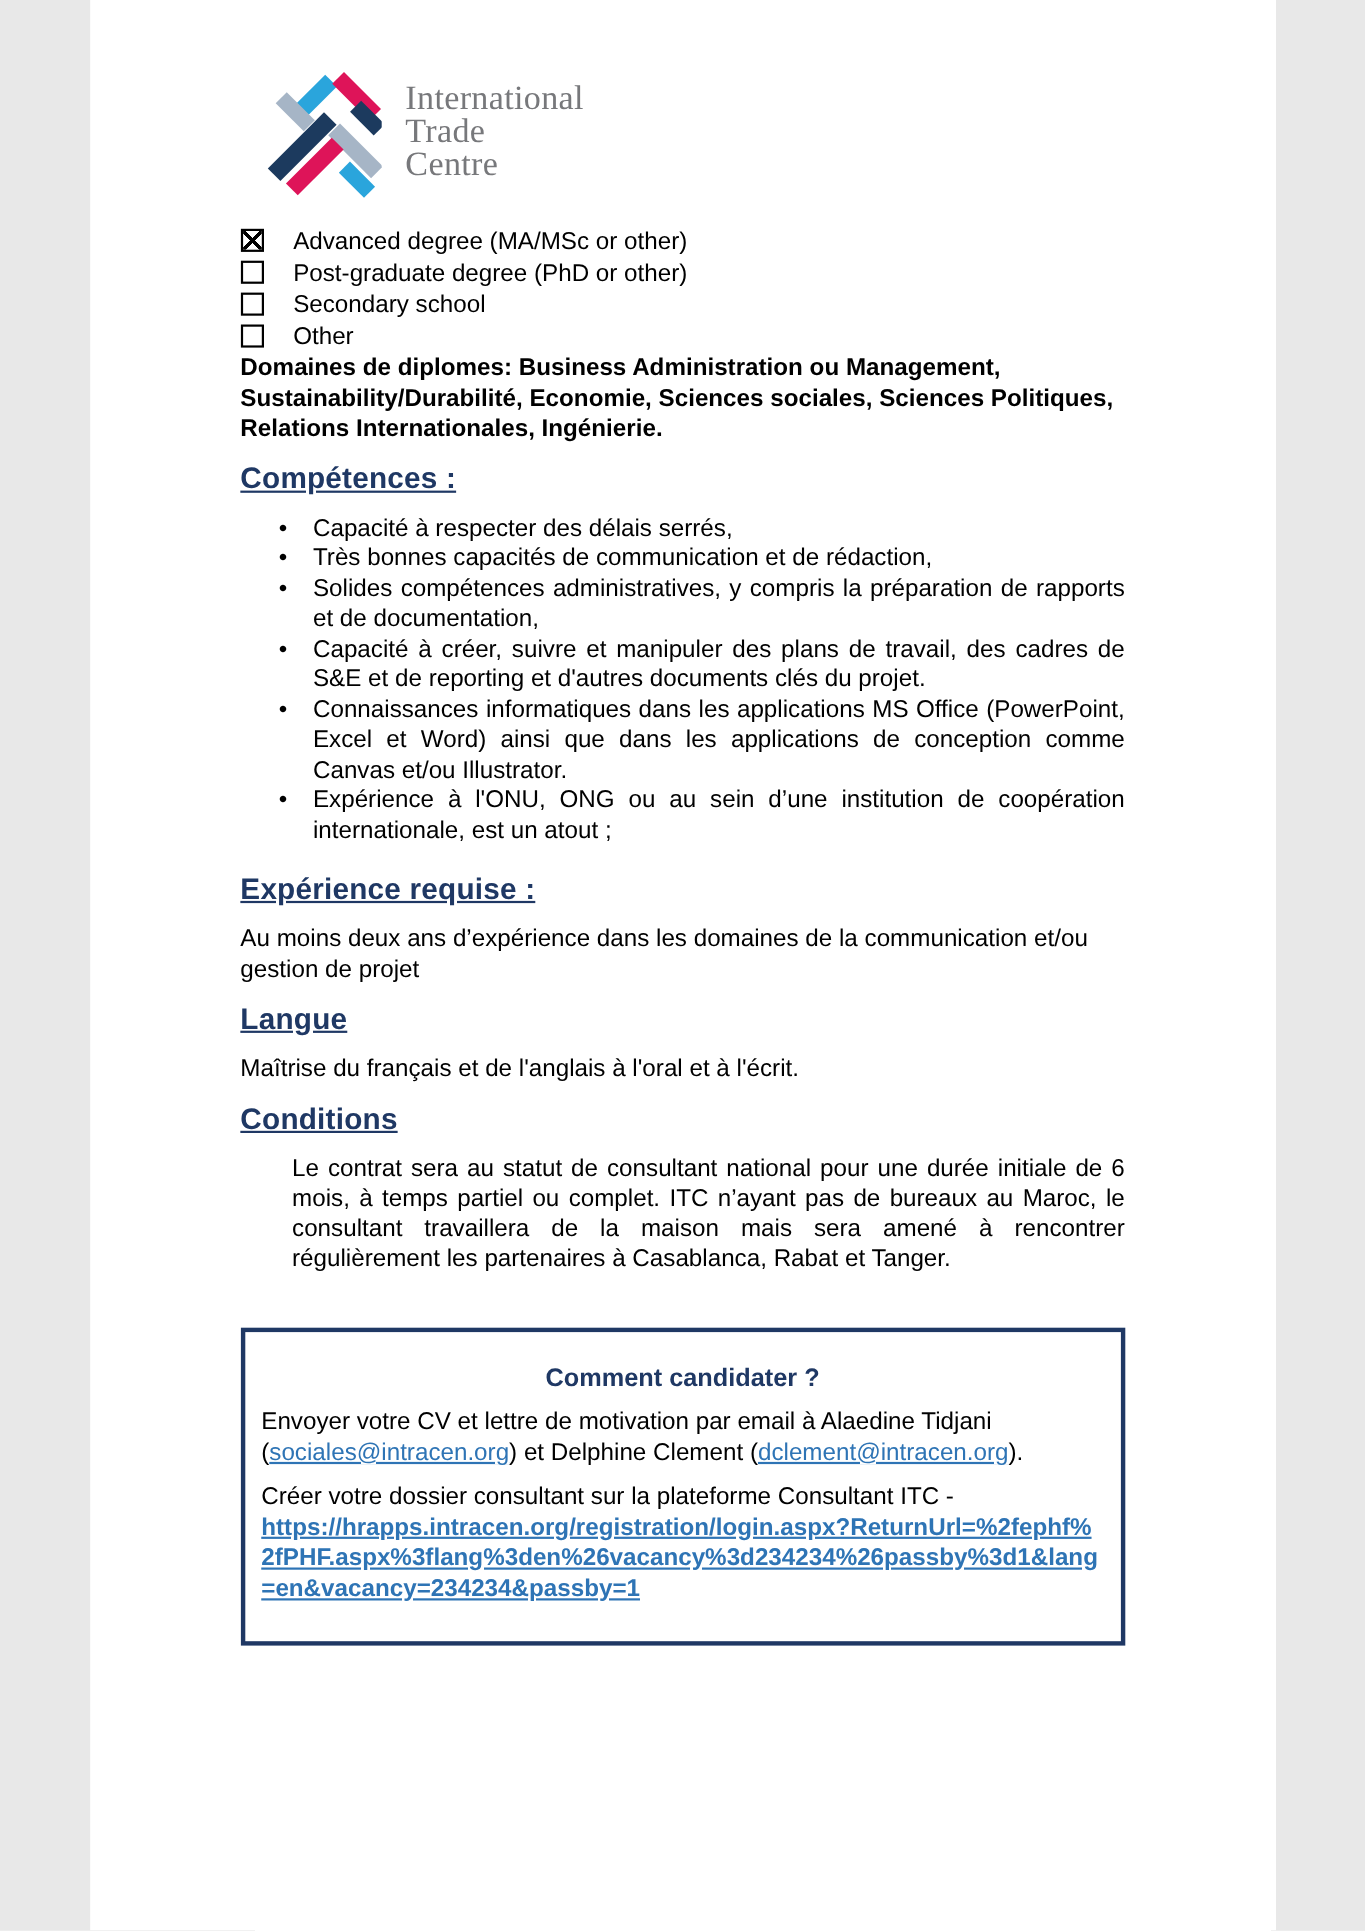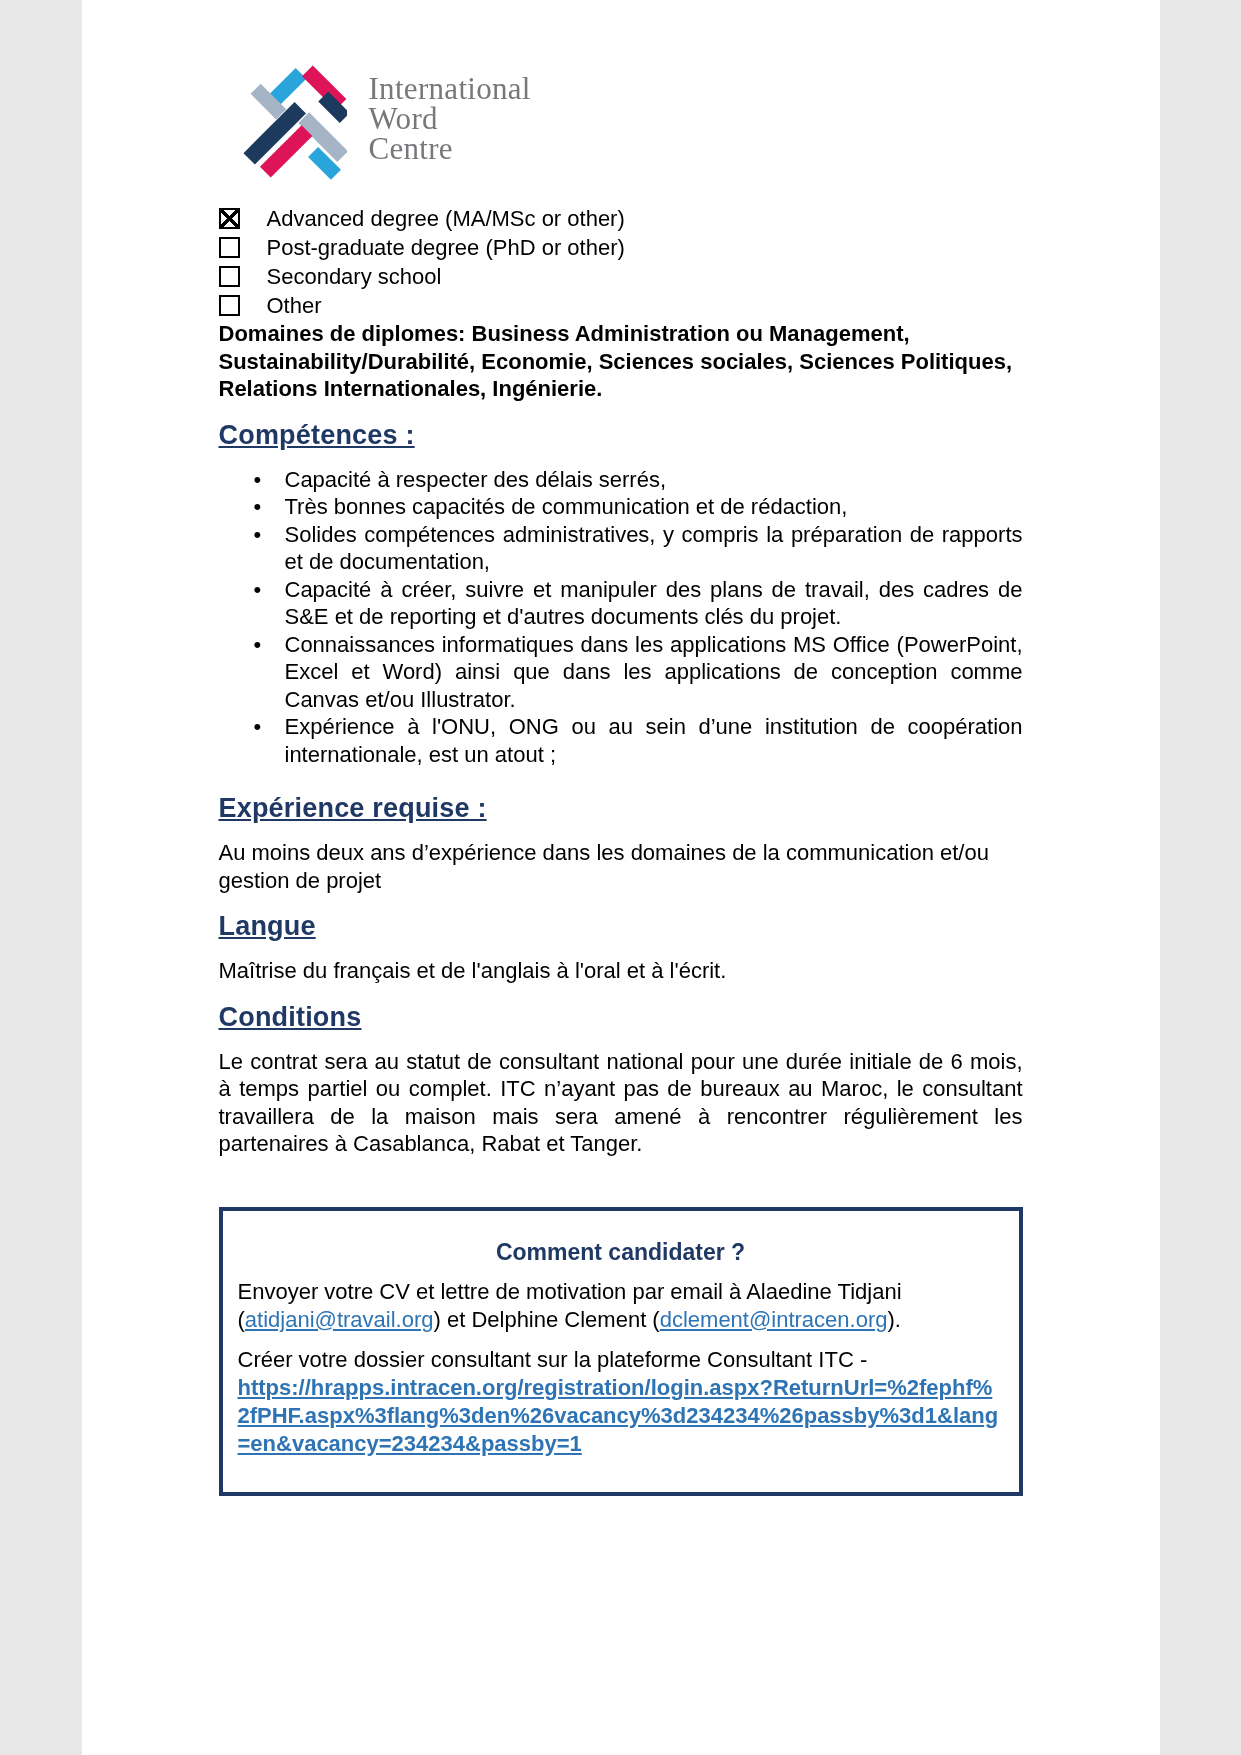--- a/index.html
+++ b/index.html
@@ -35,21 +35,21 @@
     background:#fff;
   }
   .cb.checked {
     background-image:
       linear-gradient(to top right, transparent calc(50% - 1.5px), #000 calc(50% - 1.5px), #000 calc(50% + 1.5px), transparent calc(50% + 1.5px)),
       linear-gradient(to bottom right, transparent calc(50% - 1.5px), #000 calc(50% - 1.5px), #000 calc(50% + 1.5px), transparent calc(50% + 1.5px));
   }
 
   p { margin:14px 0; line-height:27.5px; }
   .domains { margin:0;font-weight:bold; }
-  .justify { text-align:justify; }
+  .justify { text-align:justify;margin-left:47px; }
 
   
   h2 {
     color:var(--heading-navy,#1f3864);
     font-size:27px; font-weight:bold;
     text-decoration:underline;
     line-height:28px;
     margin:18px 0 17px 0;
     letter-spacing:0.2px;
   }
@@ -91,21 +91,21 @@
         <rect x="20" y="36" width="38" height="15" transform="rotate(45 39 44)" fill="#A6B5C6"></rect>
         <rect x="92" y="42" width="32" height="15" transform="rotate(45 108 50)" fill="#1C3A5E"></rect>
         <rect x="8" y="68.5" width="76" height="17" transform="rotate(-45 46 77)" fill="#1C3A5E"></rect>
         <rect x="68" y="73" width="58" height="16" transform="rotate(45 97 81)" fill="#A6B5C6"></rect>
         <rect x="27" y="88" width="62" height="16" transform="rotate(-45 58 96)" fill="#DE1459"></rect>
         <rect x="81" y="101" width="34" height="15" transform="rotate(45 98 109)" fill="#2AA5DC"></rect>
       </svg>
     </div>
     <div class="logo-text">
       <div>International</div>
-      <div>Word</div>
+      <div>Trade</div>
       <div>Centre</div>
     </div>
   </div>
 
   <div class="edu-list">
     <div class="edu-item">
       <span class="cb checked"></span>
       <span>Advanced degree (MA/MSc or other)</span>
     </div>
     <div class="edu-item">
@@ -150,18 +150,18 @@
   <p>Au moins deux ans d’expérience dans les domaines de la communication et/ou gestion de projet</p>
 
   <h2>Langue</h2>
   <p>Maîtrise du français et de l'anglais à l'oral et à l'écrit.</p>
 
   <h2>Conditions</h2>
   <p class="justify">Le contrat sera au statut de consultant national pour une durée initiale de 6 mois, à temps partiel ou complet. ITC n’ayant pas de bureaux au Maroc, le consultant travaillera de la maison mais sera amené à rencontrer régulièrement les partenaires à Casablanca, Rabat et Tanger.</p>
 
   <div class="apply-box">
     <h3>Comment candidater ?</h3>
-    <p><span>Envoyer votre CV et lettre de motivation par email à Alaedine Tidjani (</span><a href="#">atidjani@travail.org</a><span>) et Delphine Clement (</span><a href="#">dclement@intracen.org</a><span>).</span></p>
+    <p><span>Envoyer votre CV et lettre de motivation par email à Alaedine Tidjani (</span><a href="#">sociales@intracen.org</a><span>) et Delphine Clement (</span><a href="#">dclement@intracen.org</a><span>).</span></p>
     <p><span>Créer votre dossier consultant sur la plateforme Consultant ITC -</span><br>
     <a href="#" class="long-url">https://hrapps.intracen.org/registration/login.aspx?ReturnUrl=%2fephf%2fPHF.aspx%3flang%3den%26vacancy%3d234234%26passby%3d1&amp;lang=en&amp;vacancy=234234&amp;passby=1</a></p>
   </div>
 
 </div>
 
 </body></html>

